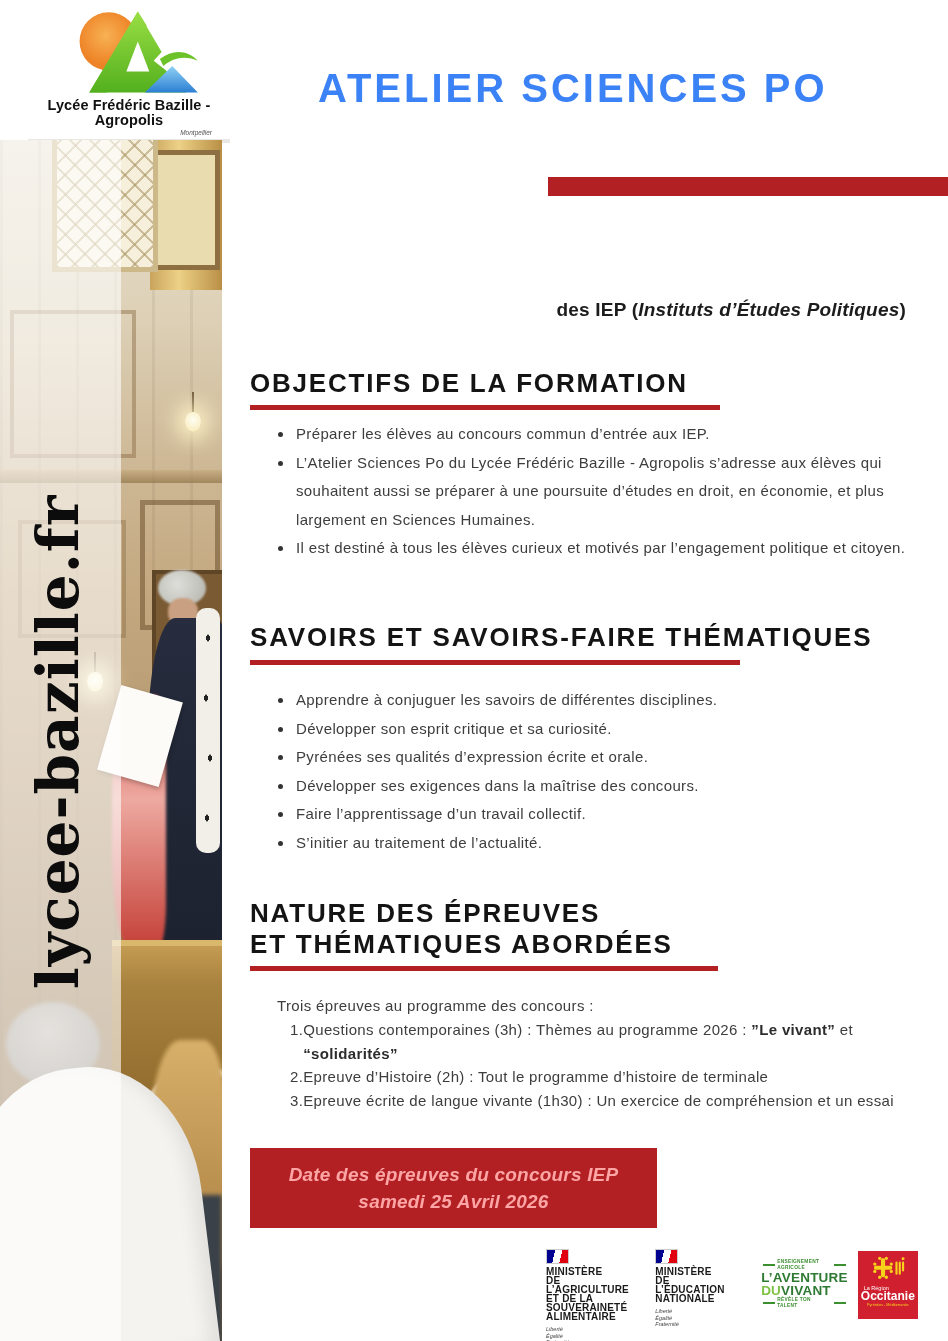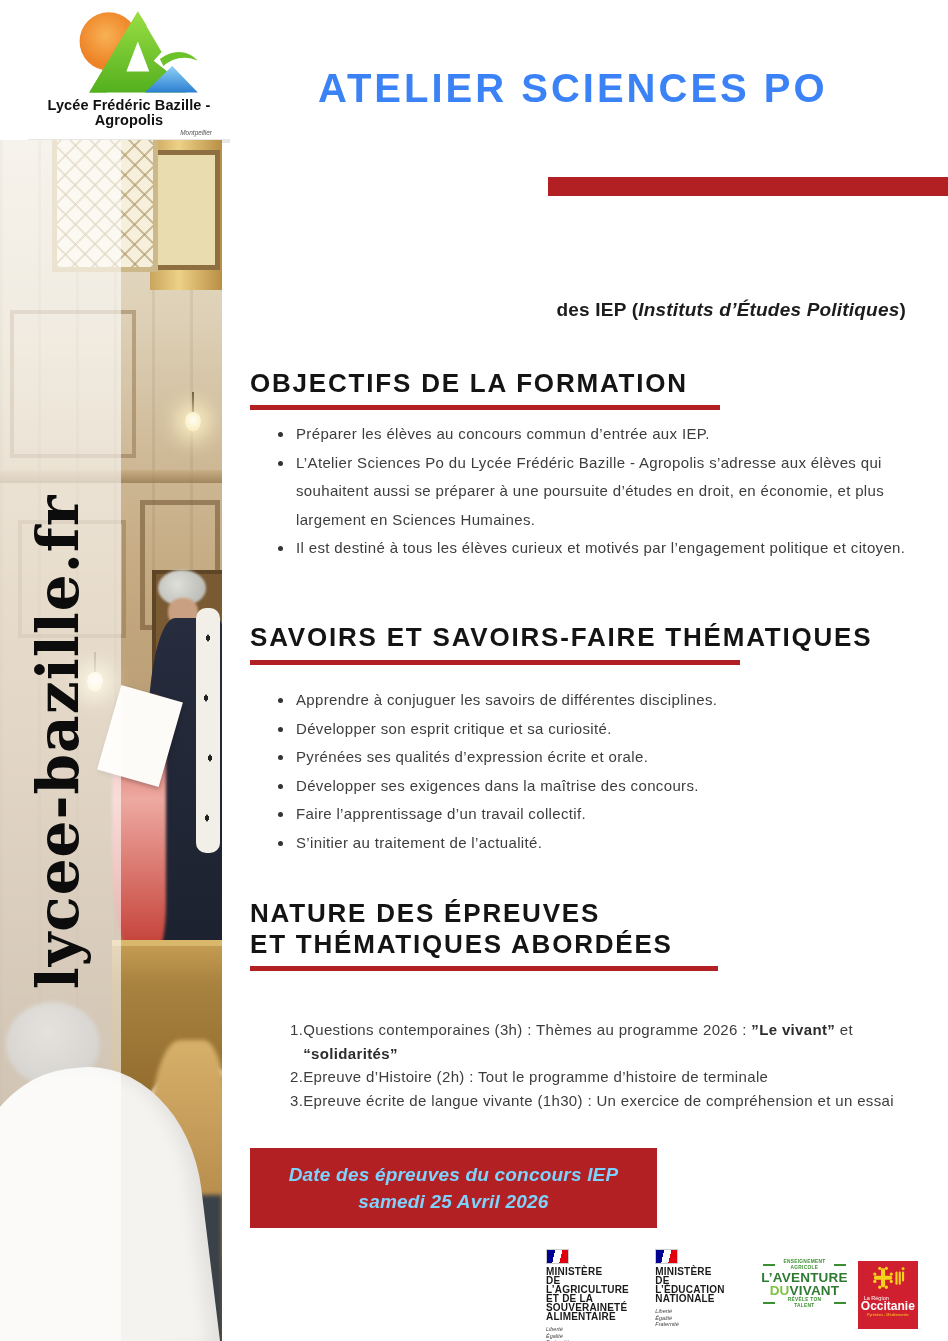--- a/index.html
+++ b/index.html
@@ -35,37 +35,37 @@
 
   .list-intro{position:absolute;left:277px;width:640px;font-size:15px;color:#3d3d3d;letter-spacing:.35px;line-height:23.5px;}
   .numlist{position:absolute;left:290px;width:630px;margin:0;padding:0;list-style:none;}
   .numlist li{display:flex;font-size:15px;color:#3d3d3d;letter-spacing:.35px;line-height:23.5px;}
   .numlist .num{flex:0 0 auto;}
   .numlist .txt{flex:1 1 auto;}
   .numlist b{color:#2c2c2c;}
 
   
   .date-box{position:absolute;left:250px;top:1148px;width:407px;height:80px;background:var(--accent_red,#b32024);
-    color:#7dd3fc;font-weight:bold;font-style:italic;font-size:19px;text-align:center;line-height:27px;
+    color:#fca5a5;font-weight:bold;font-style:italic;font-size:19px;text-align:center;line-height:27px;
     display:flex;flex-direction:column;justify-content:center;letter-spacing:.2px;}
 
   
   .footer{position:absolute;left:546px;top:1249px;width:372px;display:flex;align-items:flex-start;}
   .ministry{width:112px;margin-right:10px;}
   .flag{width:21px;height:13px;background:linear-gradient(103deg,#000091 0 34%,#ffffff 34% 64%,#e1000f 64%);
     border:.5px solid #ccc;margin-bottom:3px;}
   .ministry .mname{font-size:10px;font-weight:bold;color:#1a1a1a;line-height:9px;letter-spacing:.2px;white-space:pre-line;}
   .ministry .motto{font-size:5.5px;font-style:italic;color:#444;line-height:6.5px;margin-top:5px;white-space:pre-line;}
-  .aventure{width:88px;margin:10px 10px 0 16px;text-align:center;}
+  .aventure{width:88px;margin:10px 10px 0 16px;text-align:left;}
   .av-small{display:flex;align-items:center;justify-content:center;font-size:4.8px;font-weight:bold;
     color:#3a8f2f;letter-spacing:.3px;line-height:6px;}
   .av-small .ln{flex:0 0 12px;height:2px;background:#3a8f2f;margin:0 2px;}
   .av-main{font-size:13.5px;font-weight:bold;line-height:13px;color:#2f7a33;letter-spacing:.2px;}
   .av-du{color:#7dc242;}
-  .occitanie{width:68px;height:68px;background:var(--occitanie_red,#d01f2f);margin-top:12px;
+  .occitanie{width:68px;height:68px;background:var(--occitanie_red,#d01f2f);margin-top:2px;
     display:flex;flex-direction:column;align-items:center;}
   .occ-region{font-size:5.5px;color:#fff;align-self:flex-start;margin:2px 0 0 6px;}
   .occ-name{font-size:12px;font-weight:bold;color:#fff;line-height:11px;}
   .occ-sub{font-size:3.8px;color:#f6d21a;margin-top:1px;}
 
   
   .photo{position:absolute;left:0;top:140px;width:222px;height:1201px;overflow:hidden;
     background:linear-gradient(180deg,#e9e1d0 0,#ddd0b6 180px,#cdb794 330px,#c3a87f 460px,
       #b99c74 580px,#a98a63 720px,#99794f 860px,#8a6a44 1000px,#6f5638 1201px);}
   .photo *{position:absolute;}
@@ -174,20 +174,21 @@
     <li><span class="dot"></span><span>Développer ses exigences dans la maîtrise des concours.</span></li>
     <li><span class="dot"></span><span>Faire l’apprentissage d’un travail collectif.</span></li>
     <li><span class="dot"></span><span>S’initier au traitement de l’actualité.</span></li>
   </ul>
 
   <h2 class="sec-h" style="top:898px;margin:0">
     <span>NATURE DES ÉPREUVES</span><br>
     <span>ET THÉMATIQUES ABORDÉES</span>
   </h2>
   <div class="sec-underline" style="top:966px;width:468px"></div>
+  <div class="list-intro" style="top:994px">Trois épreuves au programme des concours :</div>
   <ol class="numlist" style="top:1018px">
     <li>
       <span class="num">1.</span>
       <span class="txt"><span>Questions contemporaines (3h) : Thèmes au programme 2026 : </span><b>”Le vivant”</b><span> et </span><b>“solidarités”</b></span>
     </li>
     <li>
       <span class="num">2.</span>
       <span class="txt"><span>Epreuve d’Histoire (2h) : Tout le programme d’histoire de terminale</span></span>
     </li>
     <li>

